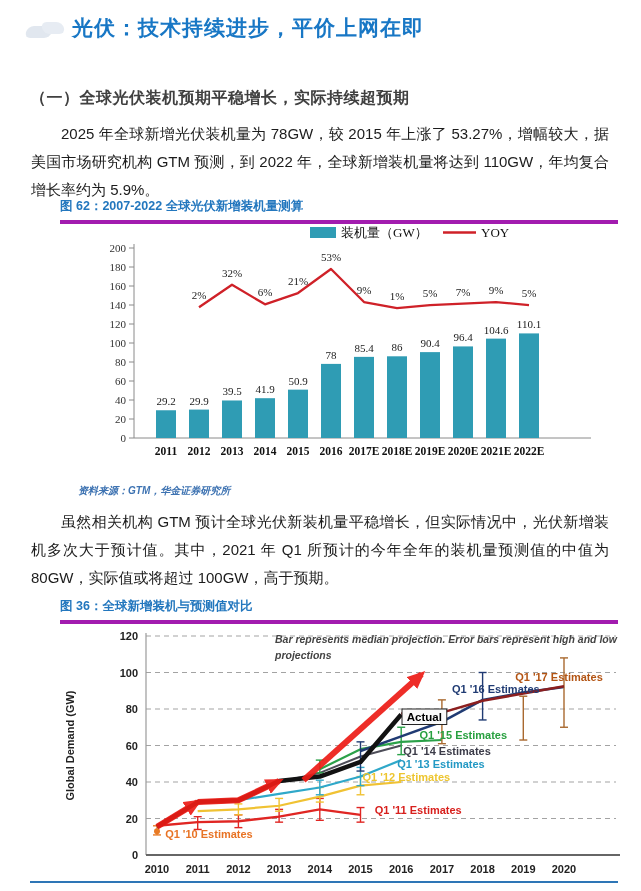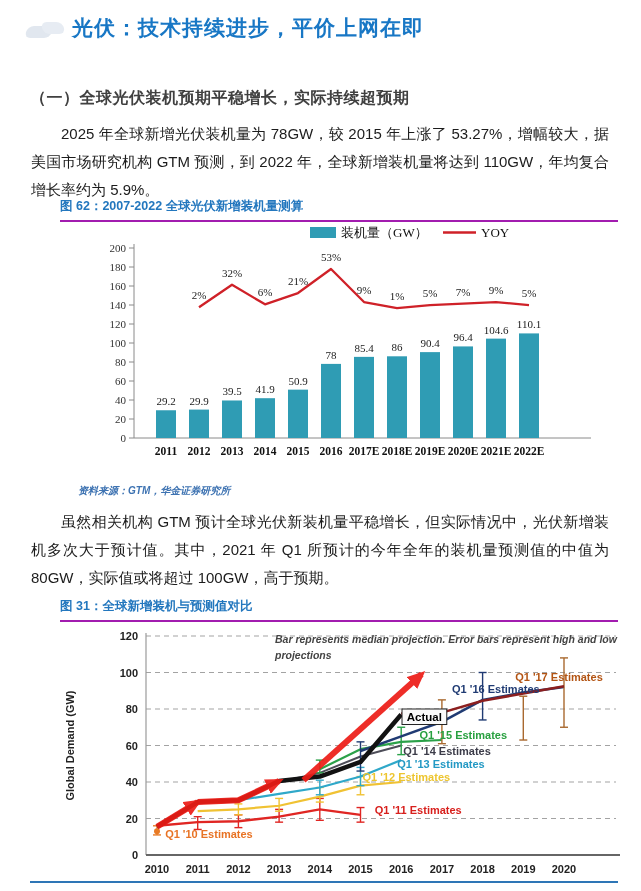--- a/index.html
+++ b/index.html
@@ -9,21 +9,21 @@
   .title{left:72px;top:14px;font-size:21px;font-weight:bold;color:#1877C5;letter-spacing:1px;}
   .watermark{left:26px;top:20px;width:42px;height:22px;opacity:.35;}
   .wm1{position:absolute;left:0;top:6px;width:26px;height:12px;background:#aabcd2;border-radius:6px;transform:skewX(-18deg);}
   .wm2{position:absolute;left:16px;top:2px;width:22px;height:12px;background:#bccbdd;border-radius:6px;transform:skewX(14deg);}
   .section-heading{left:30px;top:76px;font-size:16px;font-weight:bold;color:#404040;letter-spacing:.5px;margin-top:12px;}
   .body-p{left:31px;width:578px;font-size:15px;line-height:28px;color:#1c1c1c;text-align:justify;
           text-indent:30px;font-weight:500;}
   .p1{top:120px;}
   .p2{top:508px;}
   .fig-caption{left:60px;width:558px;font-size:12.5px;font-weight:bold;color:#2377BE;
-               padding-bottom:5px;border-bottom:2px solid #a21caf;}
+               padding-bottom:5px;border-bottom:4px solid #a21caf;}
   .cap62{top:198px;}
   .cap63{top:598px;}
   .source{left:58px;top:484px;font-size:10px;font-style:italic;font-weight:bold;color:#3E73B2;margin-left:20px;}
   .footer-rule{left:30px;top:881px;width:588px;height:2px;background:#2E76B6;}
   svg{display:block;}
   svg text{font-family:"Liberation Serif",serif;}
   .c62-ylab{font-size:11px;fill:#333;}
   .c62-xlab{font-size:11.5px;font-weight:bold;fill:#111;}
   .c62-vlab{font-size:11px;fill:#222;}
   .c62-pct{font-size:11px;fill:#222;}
@@ -136,21 +136,21 @@
       <text x="405" y="73.54650000000001" class="c62-pct" text-anchor="middle">7%</text>
       <text x="438" y="72.0455" class="c62-pct" text-anchor="middle">9%</text>
       <text x="471" y="75.04750000000001" class="c62-pct" text-anchor="middle">5%</text>
     </g>
   </svg>
 
 <div class="abs source">资料来源：GTM，华金证券研究所</div>
 
 <div class="abs body-p p2">虽然相关机构 GTM 预计全球光伏新装机量平稳增长，但实际情况中，光伏新增装机多次大于预计值。其中，2021 年 Q1 所预计的今年全年的装机量预测值的中值为 80GW，实际值或将超过 100GW，高于预期。</div>
 
-<div class="abs fig-caption cap63">图 31：全球新增装机与预测值对比</div>
+<div class="abs fig-caption cap63">图 36：全球新增装机与预测值对比</div>
 
 <svg id="c63" class="abs c63" style="left:58px;top:628px;" width="575" height="262" viewBox="0 0 575 262">
     <g>
       <line x1="88" y1="190.5" x2="558" y2="190.5" stroke="#a3a3a3" stroke-width="1" stroke-dasharray="5 4"></line>
       <line x1="88" y1="154" x2="558" y2="154" stroke="#a3a3a3" stroke-width="1" stroke-dasharray="5 4"></line>
       <line x1="88" y1="117.5" x2="558" y2="117.5" stroke="#a3a3a3" stroke-width="1" stroke-dasharray="5 4"></line>
       <line x1="88" y1="81" x2="558" y2="81" stroke="#a3a3a3" stroke-width="1" stroke-dasharray="5 4"></line>
       <line x1="88" y1="44.5" x2="558" y2="44.5" stroke="#a3a3a3" stroke-width="1" stroke-dasharray="5 4"></line>
       <line x1="88" y1="8" x2="558" y2="8" stroke="#a3a3a3" stroke-width="1" stroke-dasharray="5 4"></line>
     </g>

